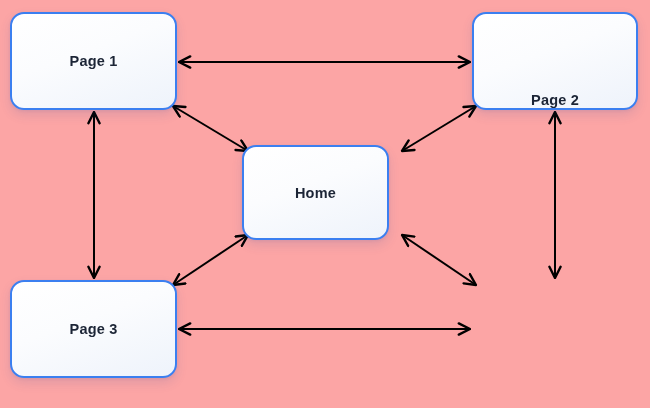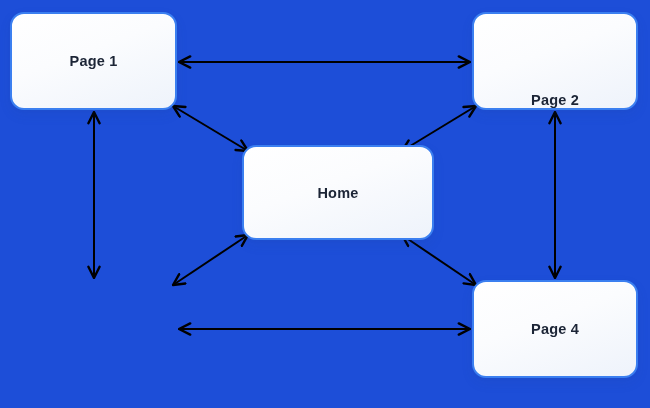--- a/index.html
+++ b/index.html
@@ -4,21 +4,21 @@
 <style>
   html, body {
     margin: 0;
     padding: 0;
     background: #ffffff;
   }
   #diagram-canvas {
     position: relative;
     width: 650px;
     height: 408px;
-    background: #1d4ed8;
+    background: #fca5a5;
     overflow: hidden;
     font-family: "Liberation Sans", sans-serif;
   }
   #edge-layer {
     position: absolute;
     left: 0;
     top: 0;
     width: 650px;
     height: 408px;
     pointer-events: none;
@@ -38,21 +38,21 @@
   .node-label {
     font-size: 14.5px;
     font-weight: bold;
     color: #1c2536;
     letter-spacing: 0.2px;
     white-space: nowrap;
     -webkit-font-smoothing: antialiased;
   }
   #node-page1 { left: 10px;  top: 12px;  width: 167px; height: 98px; }
   #node-page2 { left: 472px; top: 12px;  width: 166px; height: 98px; align-items: flex-end; }
-  #node-home  { left: 242px; top: 145px; width: 192px; height: 95px; align-items: center; }
+  #node-home  { left: 242px; top: 145px; width: 147px; height: 95px; align-items: center; }
   #node-page3 { left: 10px;  top: 280px; width: 167px; height: 98px; }
   #node-page4 { left: 472px; top: 280px; width: 166px; height: 98px; }
 </style>
 </head>
 <body>
 
 <div id="diagram-canvas">
 
   <svg id="edge-layer" viewBox="0 0 650 408" xmlns="http://www.w3.org/2000/svg">
     <defs>
@@ -88,18 +88,18 @@
   </div>
 
   <div class="node" id="node-page2">
     <span class="node-label">Page 2</span>
   </div>
 
   <div class="node" id="node-home">
     <span class="node-label">Home</span>
   </div>
 
+  <div class="node" id="node-page3">
+    <span class="node-label">Page 3</span>
+  </div>
 
-  <div class="node" id="node-page4">
-    <span class="node-label">Page 4</span>
-  </div>
 
 </div>
 
 </body></html>

